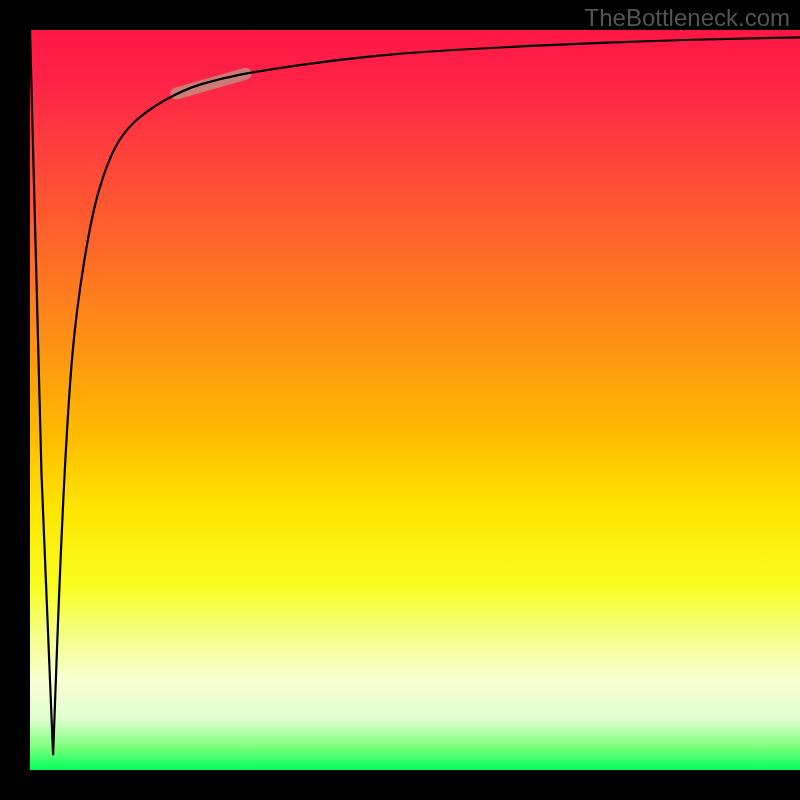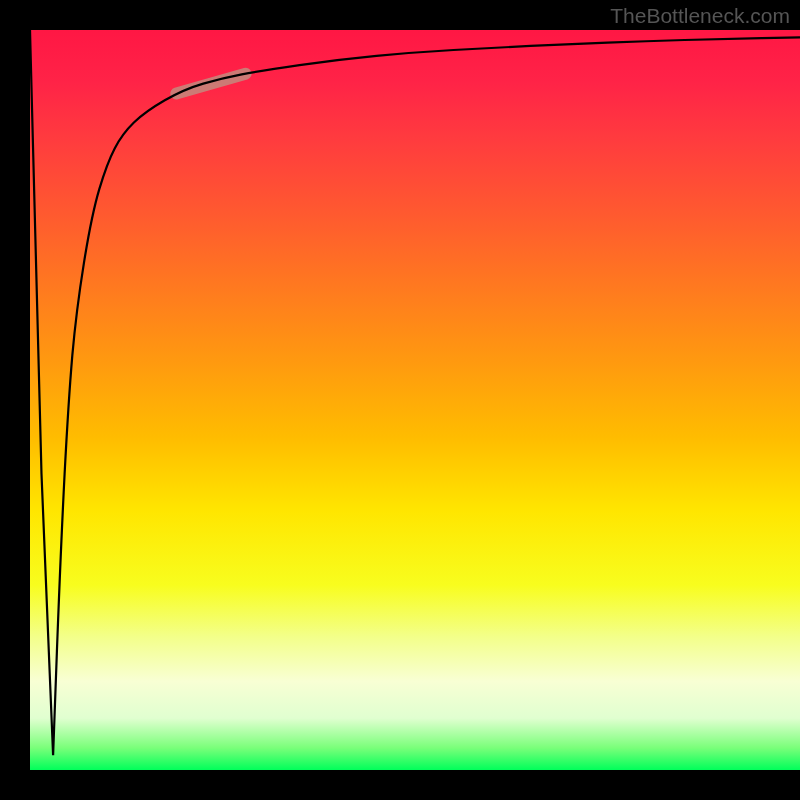--- a/index.html
+++ b/index.html
@@ -8,21 +8,21 @@
       height: 800px;
       background: #000;
       position: relative;
       font-family: Arial, sans-serif;
     }
     .watermark {
       position: absolute;
       top: 4px;
       right: 10px;
       color: #555;
-      font-size: 21px;
+      font-size: 24px;
       font-weight: 500;
       z-index: 10;
     }
     .plot-area {
       position: absolute;
       left: 30px;
       top: 30px;
       width: 770px;
       height: 740px;
       background: linear-gradient(

